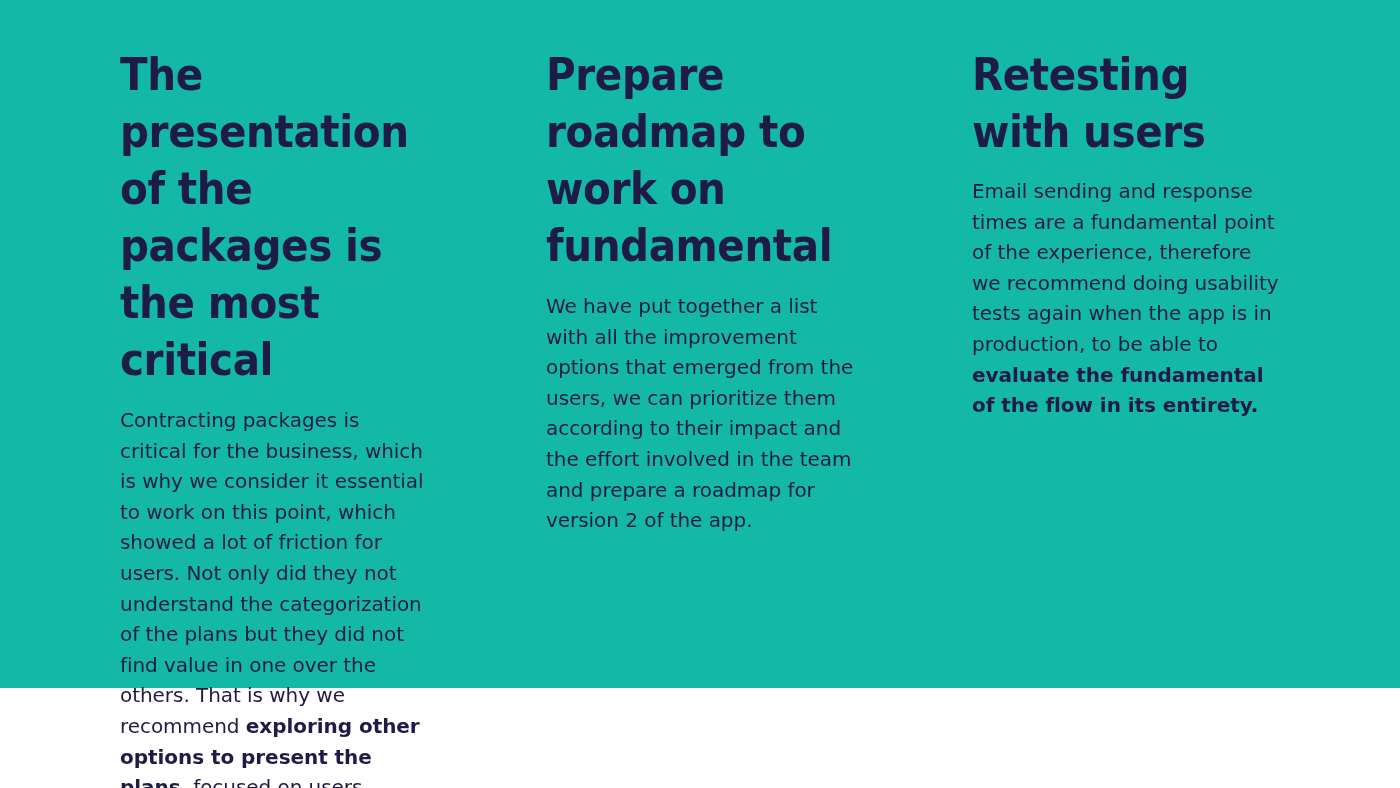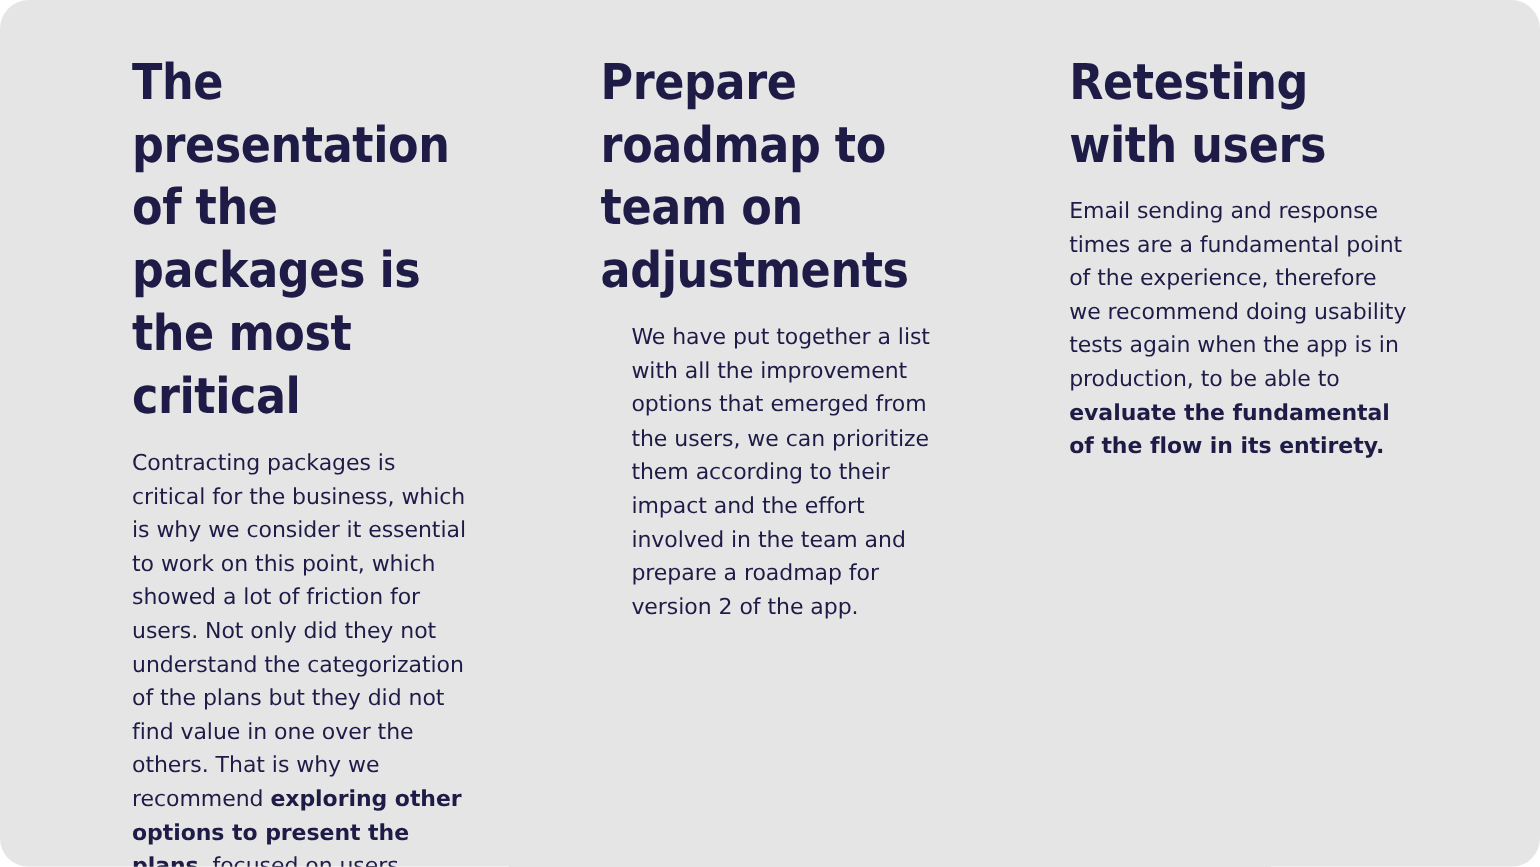--- a/index.html
+++ b/index.html
@@ -13,23 +13,22 @@
     height: 788px;
     overflow: hidden;
     font-family: "DejaVu Sans", "Liberation Sans", sans-serif;
     color: #1e1b47;
     -webkit-font-smoothing: antialiased;
   }
 
   .board {
     position: relative;
     width: 1400px;
-    height: 788px;
-    background: #e5e5e5;
-    border-radius: 26px;
+    height: 688px;
+    background: #14b8a6;
   }
 
   .columns {
     position: absolute;
     top: 0;
     left: 0;
     display: flex;
     flex-direction: row;
     align-items: flex-start;
     padding-left: 120px;
@@ -67,39 +66,39 @@
     letter-spacing: -0.05px;
   }
 
   .col-body b,
   .col-body strong {
     font-weight: 700;
   }
 
   
   .column-1 .col-body { padding-top: 17px; }
-  .column-2 .col-body { padding-top: 17px; margin-left: 28px; }
+  .column-2 .col-body { padding-top: 17px; }
   .column-3 .col-body { padding-top: 16px; }
 </style>
 </head>
 <body>
 
 <div class="board">
 
   <div class="columns">
 
     <section class="column column-1">
       <h2 class="col-heading">The presentation of the packages is the most critical</h2>
       <p class="col-body">
         <span>Contracting packages is critical for the business, which is why we consider it essential to work on this point, which showed a lot of friction for users. Not only did they not understand the categorization of the plans but they did not find value in one over the others. That is why we recommend </span><b>exploring other options to present the plans</b><span>, focused on users seeing value in hiring them.</span>
       </p>
     </section>
 
     <section class="column column-2">
-      <h2 class="col-heading">Prepare roadmap to team on adjustments</h2>
+      <h2 class="col-heading">Prepare roadmap to work on fundamental</h2>
       <p class="col-body">
         <span>We have put together a list with all the improvement options that emerged from the users, we can prioritize them according to their impact and the effort involved in the team and prepare a roadmap for version 2 of the app.</span><b></b><span></span>
       </p>
     </section>
 
     <section class="column column-3">
       <h2 class="col-heading">Retesting with users</h2>
       <p class="col-body">
         <span>Email sending and response times are a fundamental point of the experience, therefore we recommend doing usability tests again when the app is in production, to be able to </span><b>evaluate the fundamental of the flow in its entirety.</b><span></span>
       </p>

